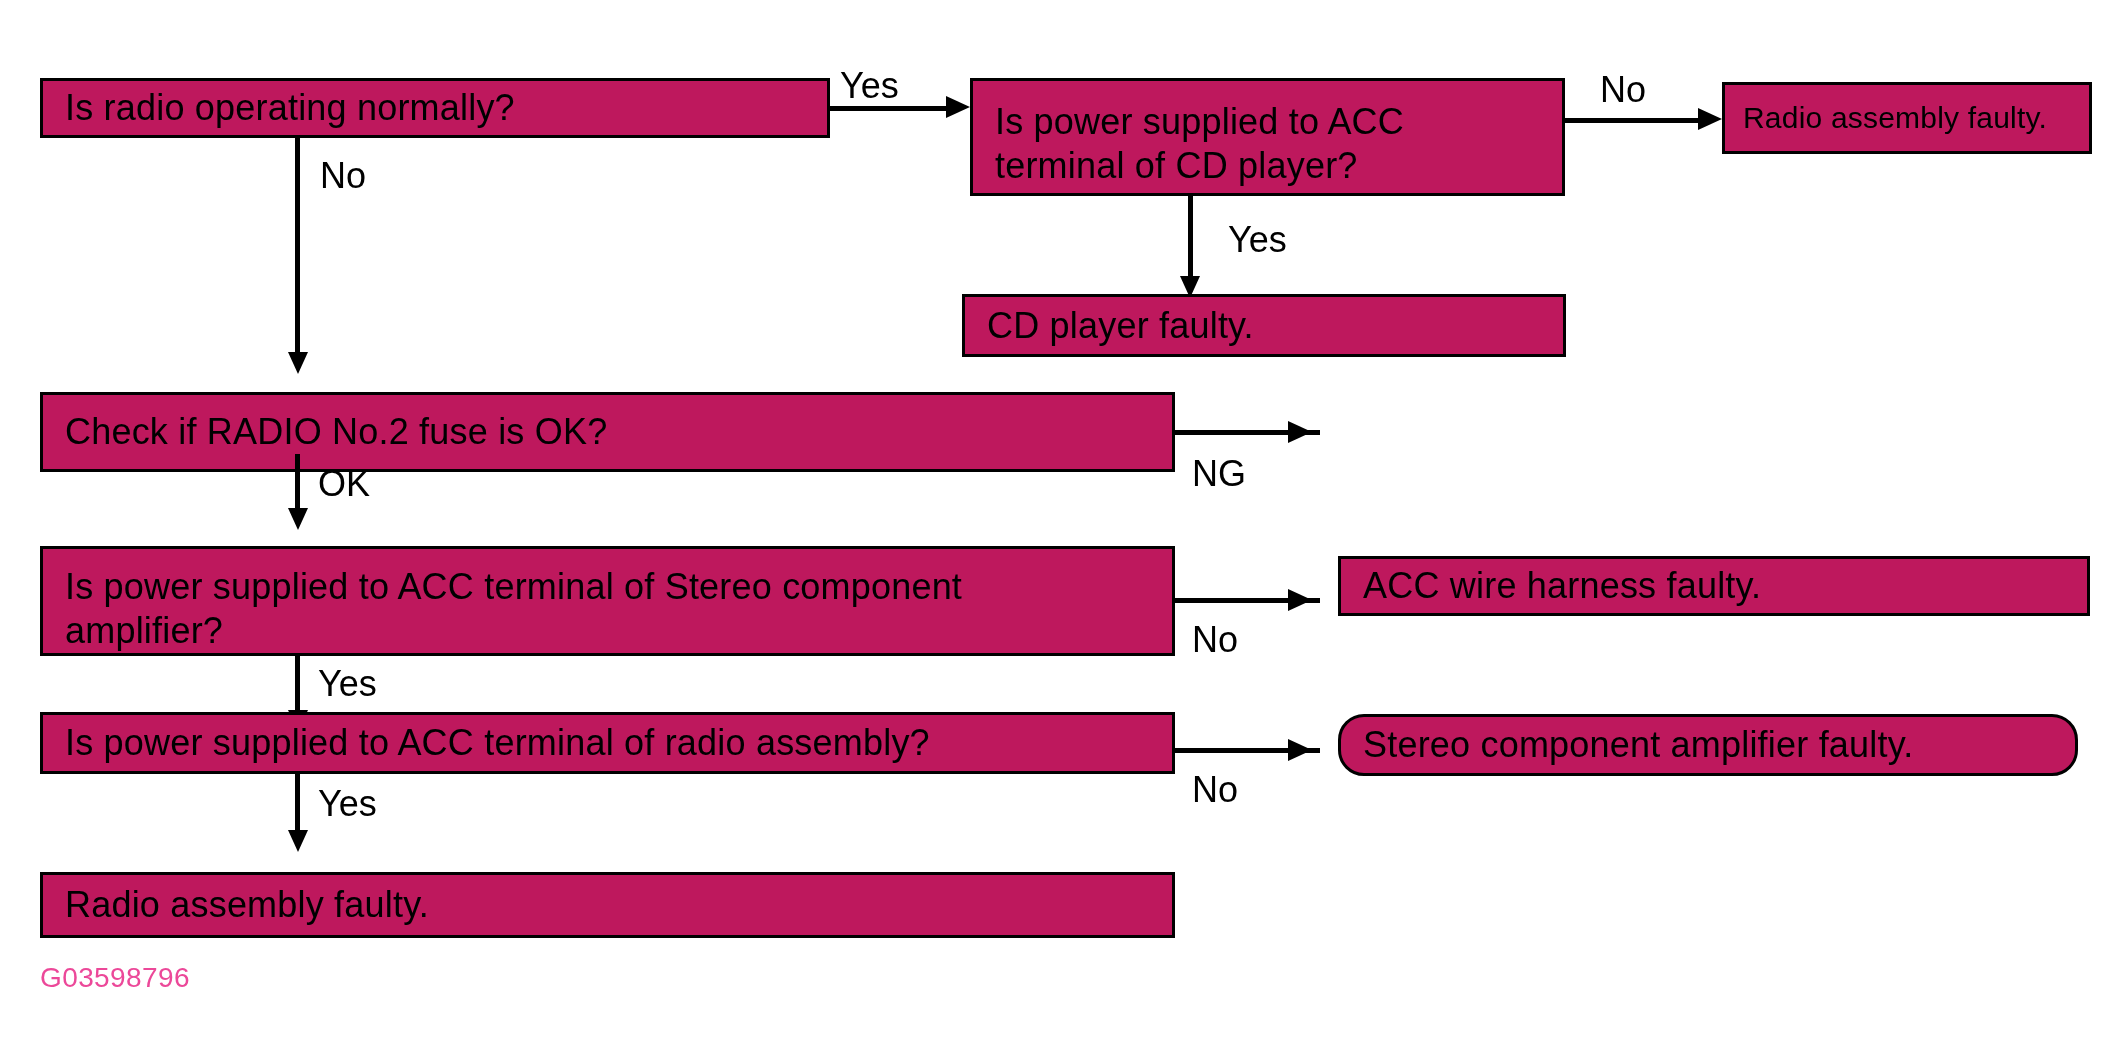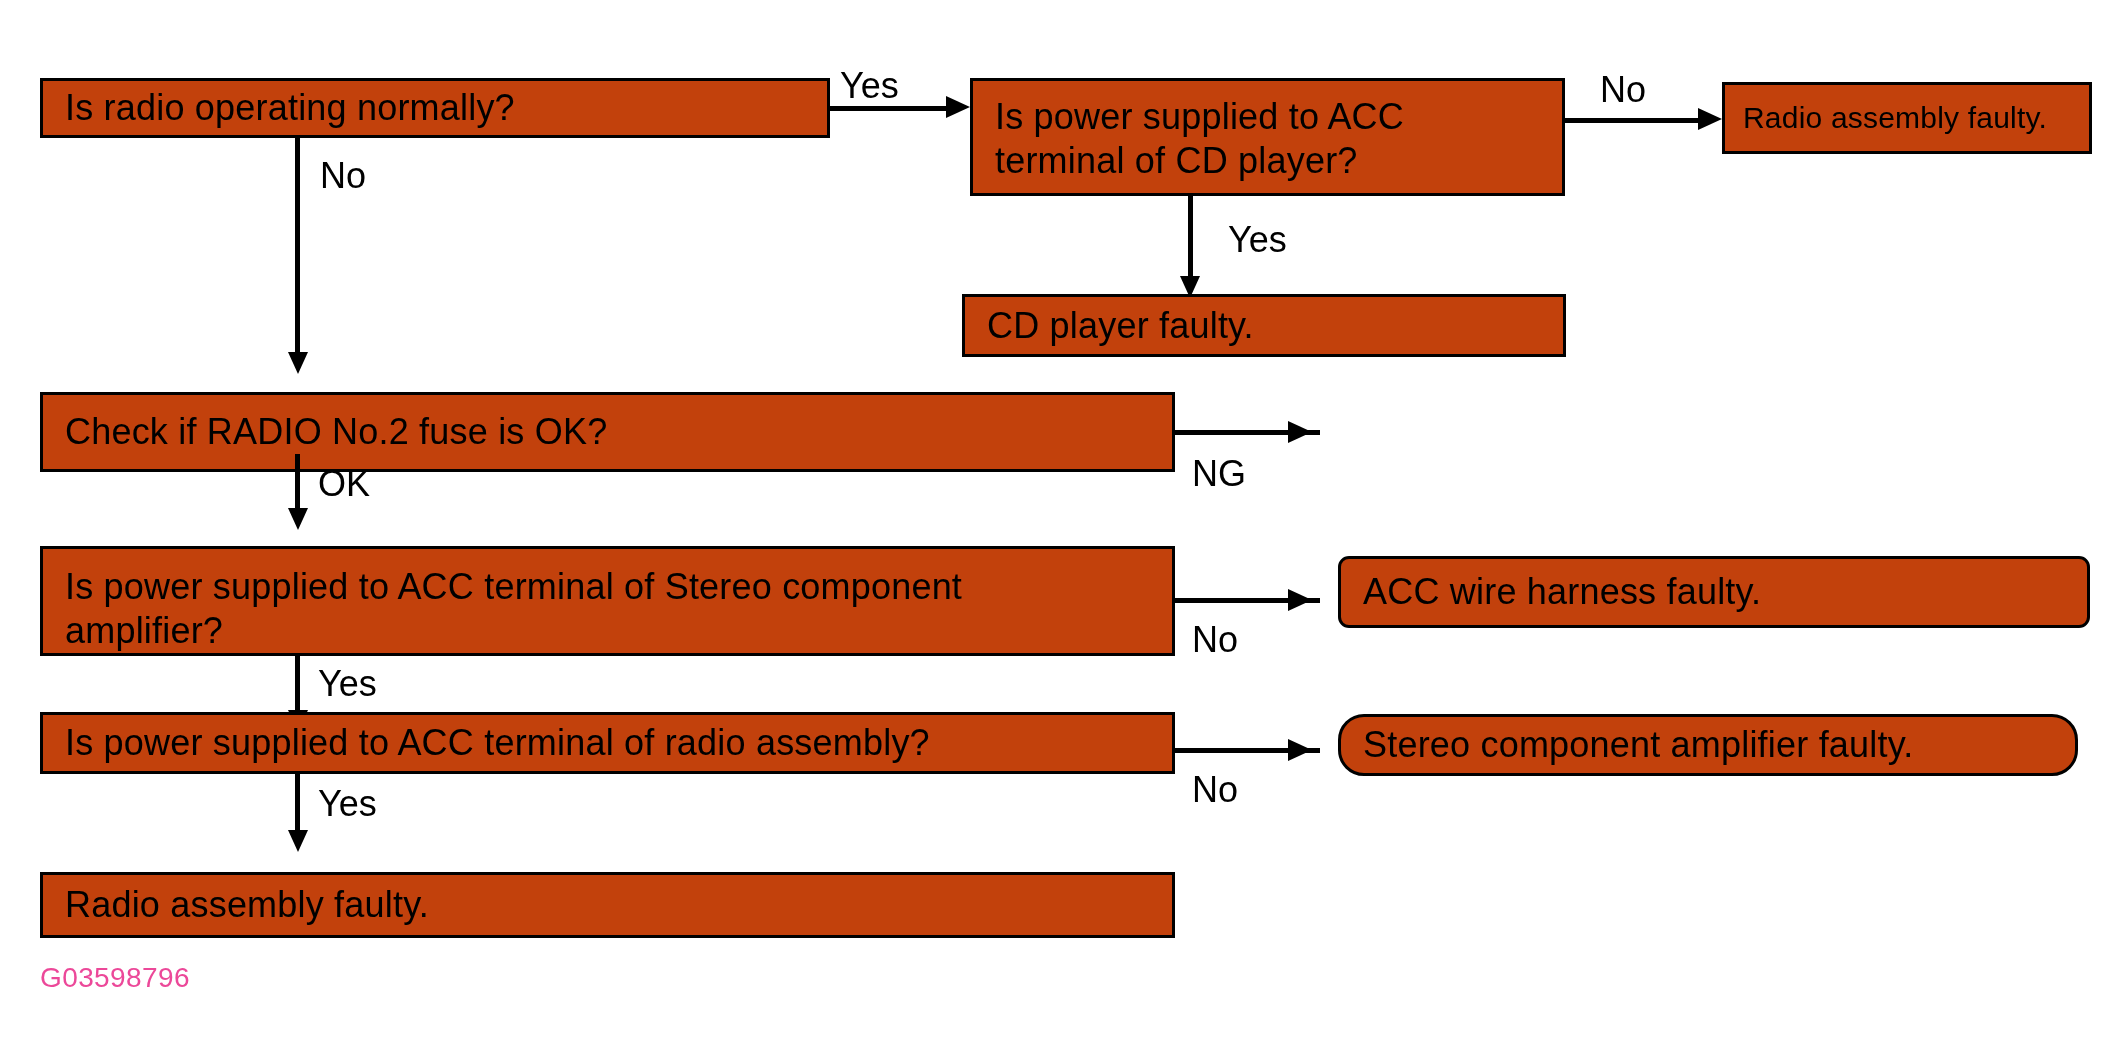--- a/index.html
+++ b/index.html
@@ -14,21 +14,21 @@
     position: relative;
     width: 2124px;
     height: 1056px;
     background: #ffffff;
     overflow: hidden;
   }
   .node {
     position: absolute;
     box-sizing: border-box;
     border: 3px solid #000000;
-    background: #c2410c;
+    background: #be185d;
     display: flex;
     align-items: center;
     padding-left: 22px;
     padding-right: 10px;
   }
   .node .node-text {
     color: #000000;
     font-size: 36px;
     line-height: 1.22;
     letter-spacing: 0.2px;
@@ -80,21 +80,21 @@
 <div id="canvas">
 
   <div class="node" style="left:40px; top:78px; width:790px; height:60px;">
     <span class="node-text">Is radio operating normally?</span>
   </div>
 
   <div class="conn conn-h" style="left:830px; top:106px; width:122px;"></div>
   <div class="arrow-right" style="left:946px; top:96px;"></div>
   <div class="edge-label" style="left:840px; top:68px;">Yes</div>
 
-  <div class="node" style="left:970px; top:78px; width:595px; height:118px; align-items:flex-start; padding-top:14px;">
+  <div class="node" style="left:970px; top:78px; width:595px; height:118px; align-items:center; padding-top:14px;">
     <span class="node-text">Is power supplied to ACC
 terminal of CD player?</span>
   </div>
 
   <div class="conn conn-h" style="left:1565px; top:118px; width:140px;"></div>
   <div class="arrow-right" style="left:1698px; top:108px;"></div>
   <div class="edge-label" style="left:1600px; top:72px;">No</div>
 
   <div class="node small" style="left:1722px; top:82px; width:370px; height:72px; padding-left:18px;">
     <span class="node-text">Radio assembly faulty.</span>
@@ -127,21 +127,21 @@
 
   <div class="node" style="left:40px; top:546px; width:1135px; height:110px; align-items:flex-end; padding-top:12px;">
     <span class="node-text">Is power supplied to ACC terminal of Stereo component
 amplifier?</span>
   </div>
 
   <div class="conn conn-h" style="left:1175px; top:598px; width:145px;"></div>
   <div class="arrow-right" style="left:1288px; top:589px;"></div>
   <div class="edge-label" style="left:1192px; top:622px;">No</div>
 
-  <div class="node" style="left:1338px; top:556px; width:752px; height:72px;border-radius:11px;">
+  <div class="node" style="left:1338px; top:556px; width:752px; height:60px;">
     <span class="node-text">ACC wire harness faulty.</span>
   </div>
 
   <div class="conn conn-v" style="left:295px; top:656px; width:5px; height:62px;"></div>
   <div class="arrow-down" style="left:288px; top:710px;"></div>
   <div class="edge-label" style="left:318px; top:666px;">Yes</div>
 
   <div class="node" style="left:40px; top:712px; width:1135px; height:62px;">
     <span class="node-text">Is power supplied to ACC terminal of radio assembly?</span>
   </div>

